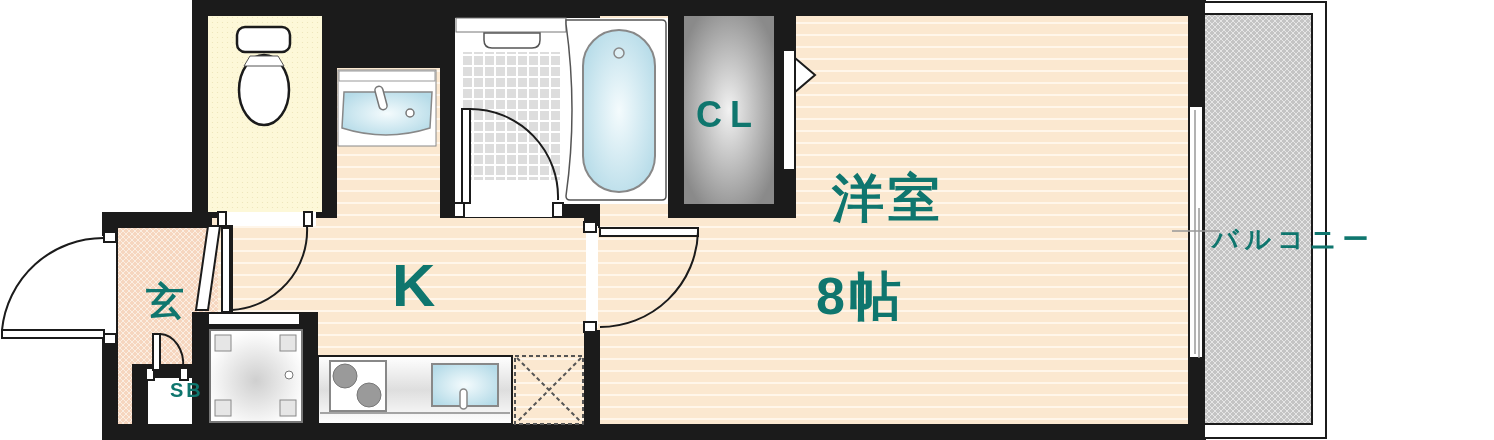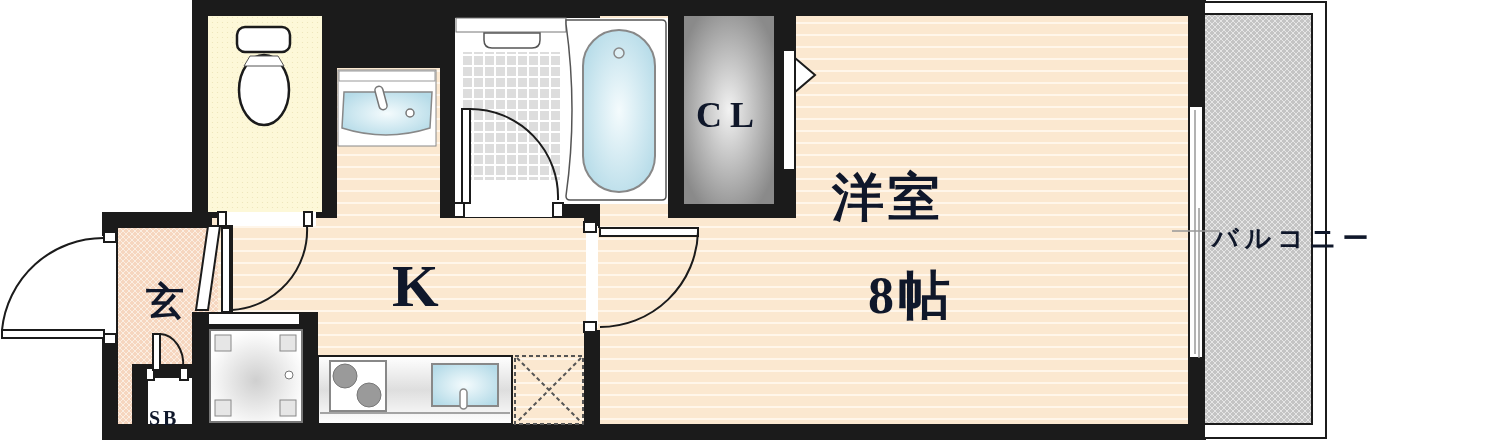--- a/index.html
+++ b/index.html
@@ -1,18 +1,18 @@
 <!DOCTYPE html>
 <html><head>
 <meta charset="utf-8">
 <style>
   html, body { margin: 0; padding: 0; background: #ffffff; }
   body { width: 1494px; height: 440px; overflow: hidden; position: relative; font-family: "DejaVu Sans", sans-serif; }
   #plan { position: absolute; left: 0; top: 0; width: 1494px; height: 440px; }
-  .lbl { position: absolute; color: #0f172a; font-family: Liberation Serif, serif; font-weight: bold; white-space: nowrap; line-height: 1; }
+  .lbl { position: absolute; color: #0f766e; font-family: Liberation Sans, sans-serif; font-weight: bold; white-space: nowrap; line-height: 1; }
   .lbl-room { font-size: 52px; letter-spacing: 4px; }
   .lbl-k { font-size: 60px; }
   .lbl-cl { font-size: 36px; letter-spacing: 8px; }
   .lbl-gen { font-size: 38px; }
   .lbl-sb { font-size: 20px; letter-spacing: 3px; }
   .lbl-balcony { font-size: 26px; font-weight: bold; letter-spacing: 6px; }
 </style>
 </head>
 <body>
 
@@ -176,18 +176,18 @@
     <path d="M517 358 L581 422 M581 358 L517 422" stroke="#555" stroke-width="2" stroke-dasharray="4 3"></path>
   </g>
 
   <rect x="1189" y="106" width="14" height="252" fill="#ffffff" stroke="#1b1b1b" stroke-width="2"></rect>
   <line x1="1195" y1="110" x2="1195" y2="354" stroke="#999" stroke-width="1.5"></line>
   <line x1="1199" y1="208" x2="1199" y2="358" stroke="#999" stroke-width="1.5"></line>
   <line x1="1172" y1="231" x2="1220" y2="231" stroke="#999" stroke-width="1.5"></line>
 </svg>
 
 <div class="lbl lbl-room" style="left:832px; top:172px;">洋室</div>
-<div class="lbl lbl-room" style="left:868px; top:270px;">8帖</div>
+<div class="lbl lbl-room" style="left:816px; top:270px;">8帖</div>
 <div class="lbl lbl-k" style="left:392px; top:256px;">K</div>
 <div class="lbl lbl-cl" style="left:696px; top:97px;">CL</div>
 <div class="lbl lbl-gen" style="left:146px; top:282px;">玄</div>
-<div class="lbl lbl-sb" style="left:149px; top:408px;">SB</div>
+<div class="lbl lbl-sb" style="left:149px; top:380px;padding-left:21px;">SB</div>
 <div class="lbl lbl-balcony" style="left:1212px; top:226px;">バルコニー</div>
 
 </body></html>

